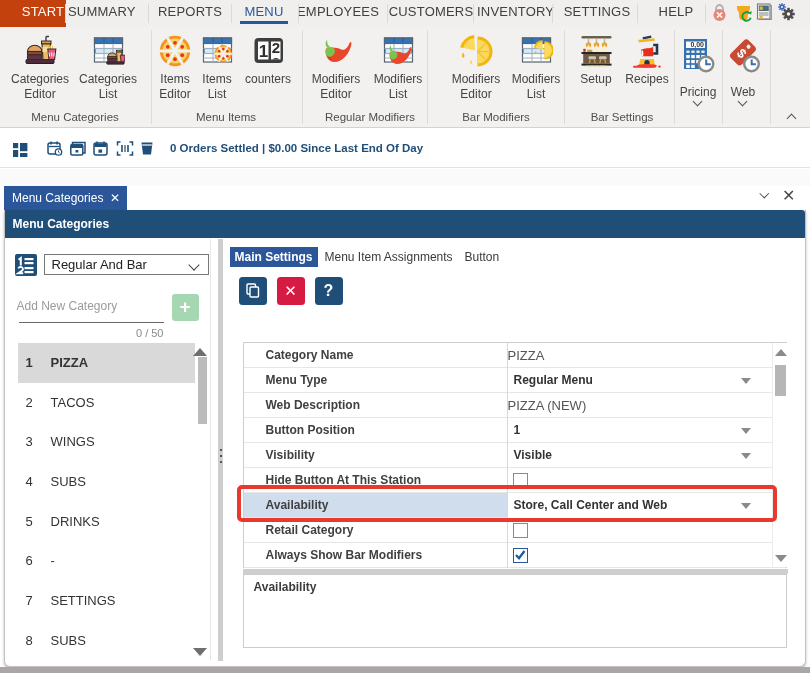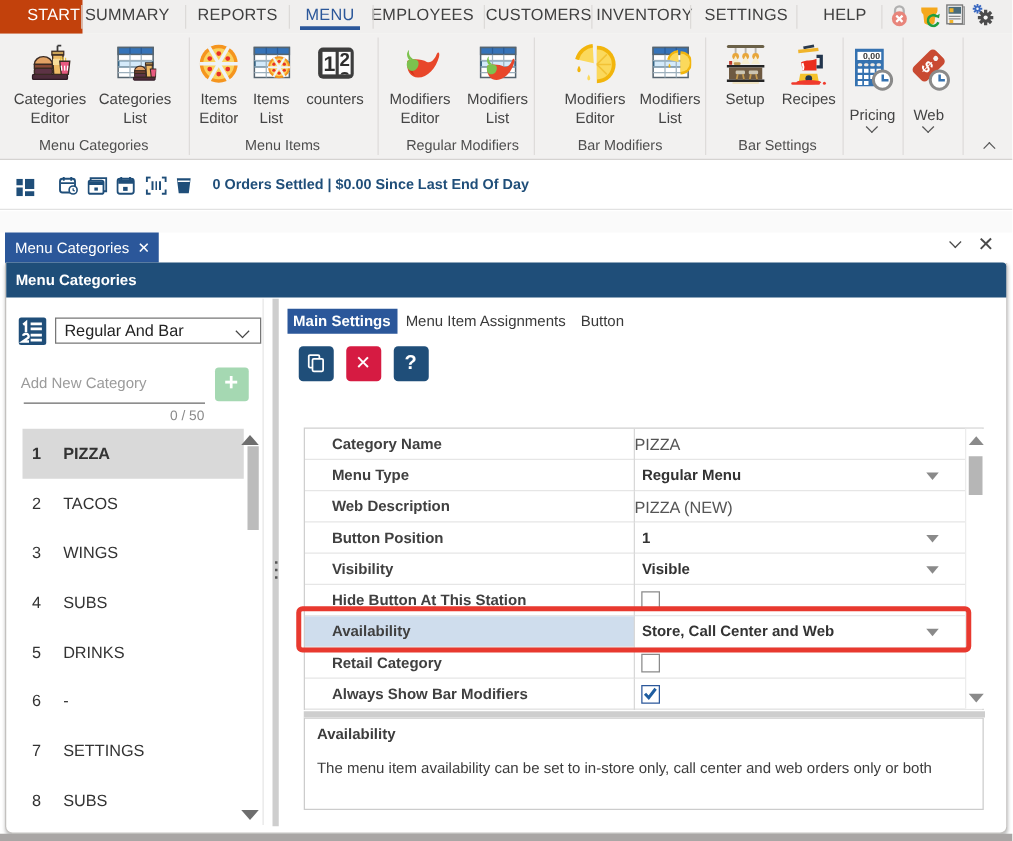--- a/index.html
+++ b/index.html
@@ -617,19 +617,18 @@
       <div id="gsb">
         <div class="ltri" style="left:2px;top:6px;border-left:6px solid transparent;border-right:6px solid transparent;border-bottom:7px solid #8a8a8a;"></div>
         <div id="gthumb"></div>
         <div class="ltri" style="left:2px;top:212px;border-left:6px solid transparent;border-right:6px solid transparent;border-top:7px solid #8a8a8a;"></div>
       </div>
     </div>
 
     <div class="abs" style="left:238px;top:359px;width:545px;height:5px;background:#cecece;"></div>
     <div class="abs" id="descbox">
       <div class="h">Availability</div>
-      <div class="d">The menu item availability can be set to in-store only, call center and web orders only or both</div>
     </div>
   </div>
 
   <div class="abs" id="redrect"></div>
   <div class="abs" id="bottomband"></div>
 </div>
 
 </body></html>

